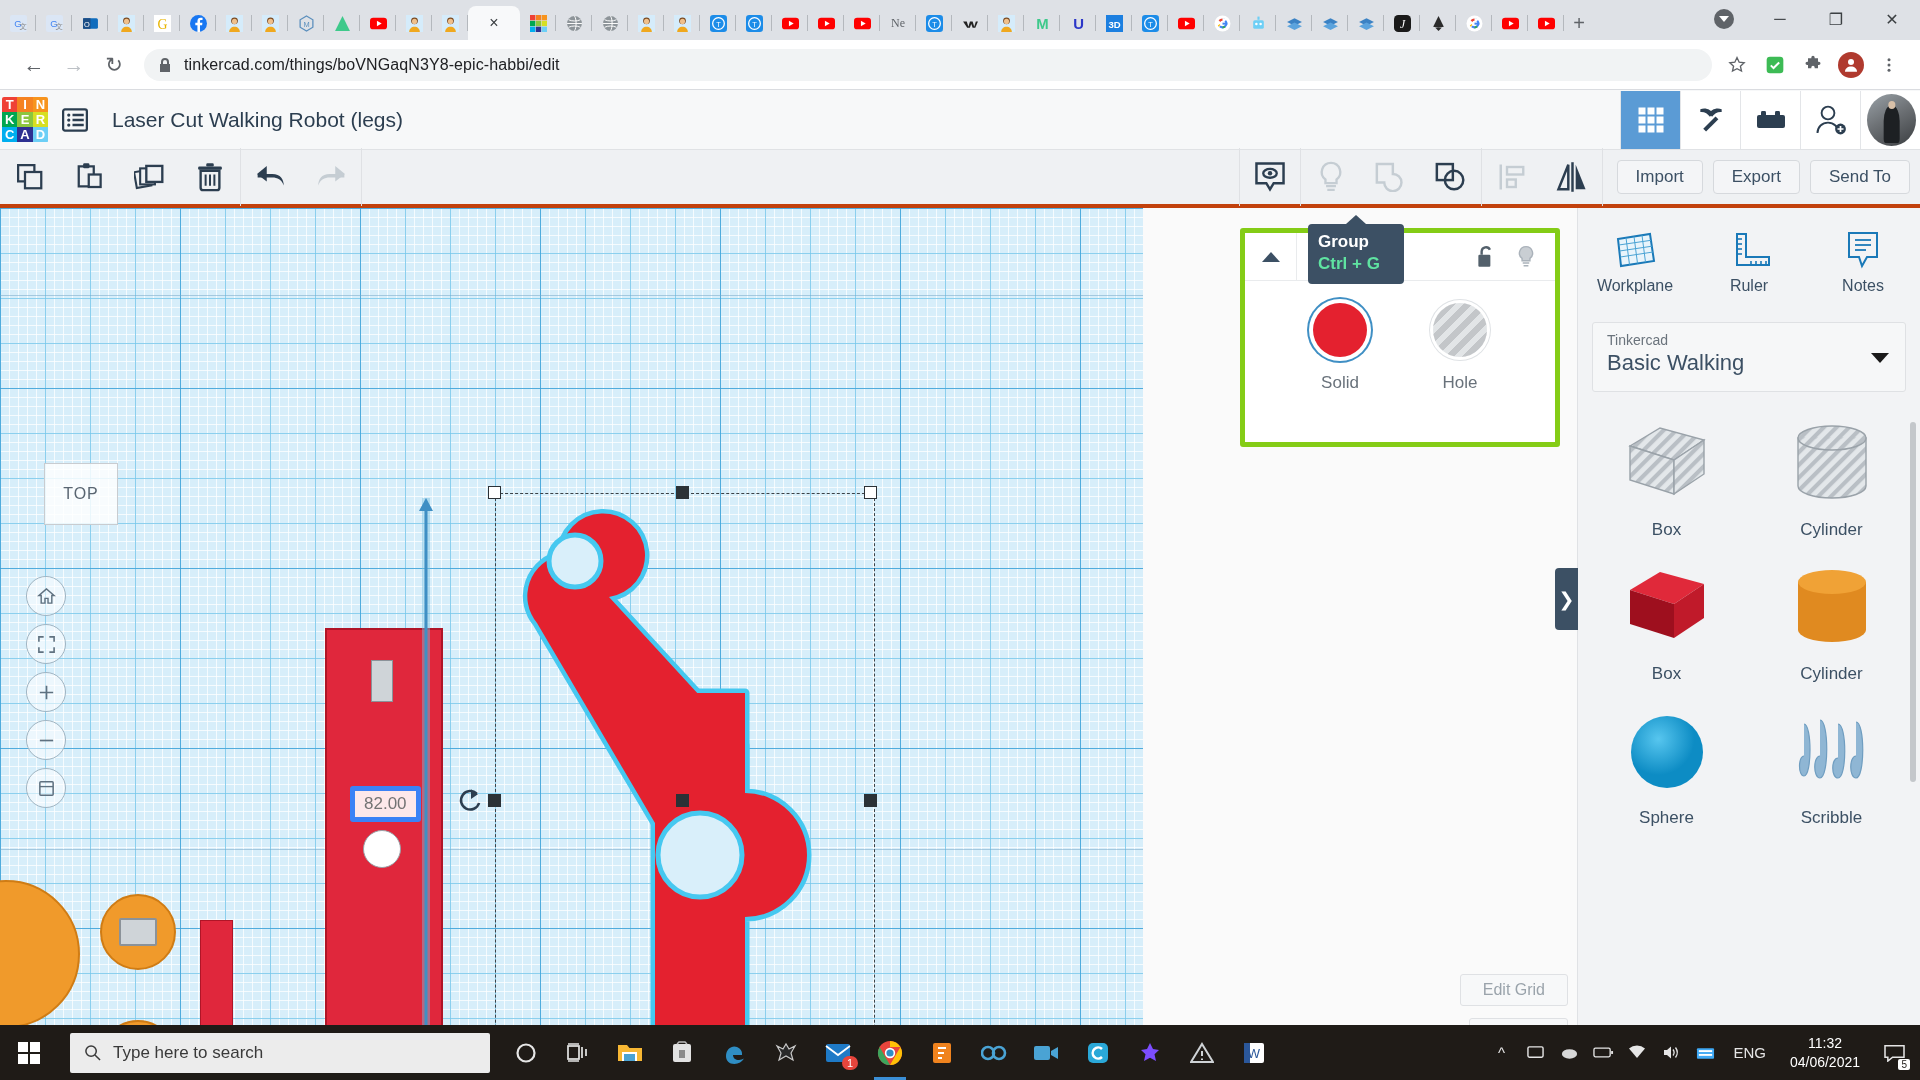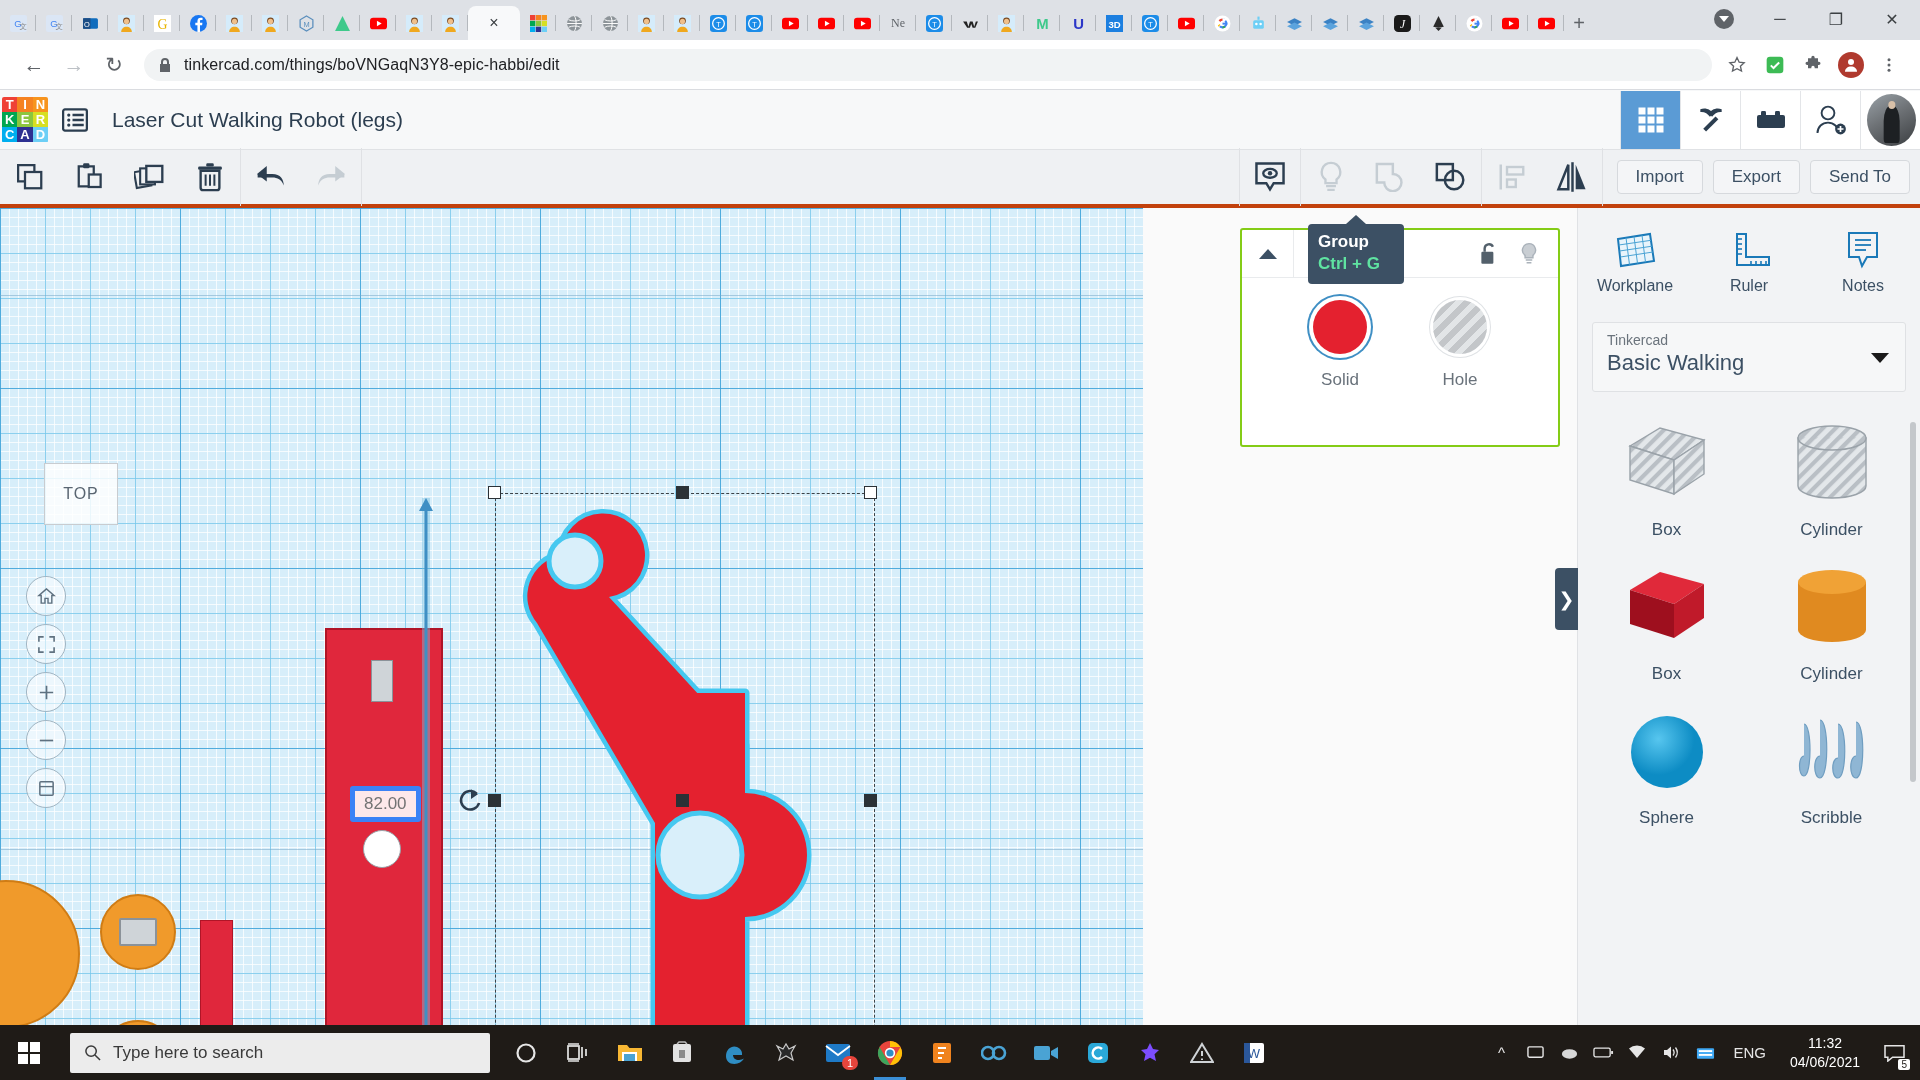--- a/index.html
+++ b/index.html
@@ -161,21 +161,21 @@
 
   .dim-label {
     position: absolute; background: #fff; border-radius: 3px; padding: 3px 9px;
     font-size: 17px; color: #222; border: 1px solid #e3e3e3;
   }
   .dim-label.hl { background:#fde8ea; border:5px solid #3b82f6; color:#737373; }
 
   
   .shape-panel {
     position: absolute; left: 1240px; top: 228px; width: 320px; height: 219px;
-    background: #fff; border: 2px solid #84cc16; border-radius: 3px;
+    background: #fff; border: 5px solid #84cc16; border-radius: 3px;
   }
   .sp-head { height: 48px; display: flex; align-items: center; border-bottom: 1px solid #e9ebed; }
   .sp-collapse { width: 52px; height: 47px; display:flex;align-items:center;justify-content:center;
                  border-right:1px solid #e9ebed; }
   .caret-up { width:0;height:0;border-left:9px solid transparent;border-right:9px solid transparent;border-bottom:10px solid #3c5064;}
   .sp-title { font-size: 20px; color: #56606a; margin-left: 14px; }
   .sp-head-icons { margin-left: auto; display:flex; gap: 6px; padding-right: 12px;}
   .sp-body { display:flex; justify-content:center; gap: 66px; padding-top: 22px; }
   .swatch-wrap { display:flex; flex-direction:column; align-items:center; }
   .swatch { width: 54px; height: 54px; border-radius:50%; }
@@ -908,20 +908,30 @@
         <div class="swatch-label">Hole</div>
       </div>
     </div>
   </div>
 
   <div class="tooltip">
     <div class="tt-title">Group</div>
     <div class="tt-sub">Ctrl + G</div>
   </div>
 
+  <div class="grid-controls">
+    <div class="edit-grid-btn">Edit Grid</div>
+    <div class="snap-row">
+      <span class="snap-label">Snap Grid</span>
+      <span class="snap-select">
+        <span>0.1 mm</span>
+        <span class="caret-sm-up"></span>
+      </span>
+    </div>
+  </div>
 
   <div class="sidebar">
     <div class="panel-toggle">❯</div>
 
     <div class="sb-tools">
       <div class="sb-tool">
         <svg width="46" height="42" viewBox="0 0 46 42">
           <path d="M6 10 L38 5 L42 32 L9 37 Z" fill="#e8f4fb" stroke="#1a79b8" stroke-width="2"></path>
           <g stroke="#4aa3d4" stroke-width="1">
             <path d="M14 8.7 L17.5 35.6"></path>

